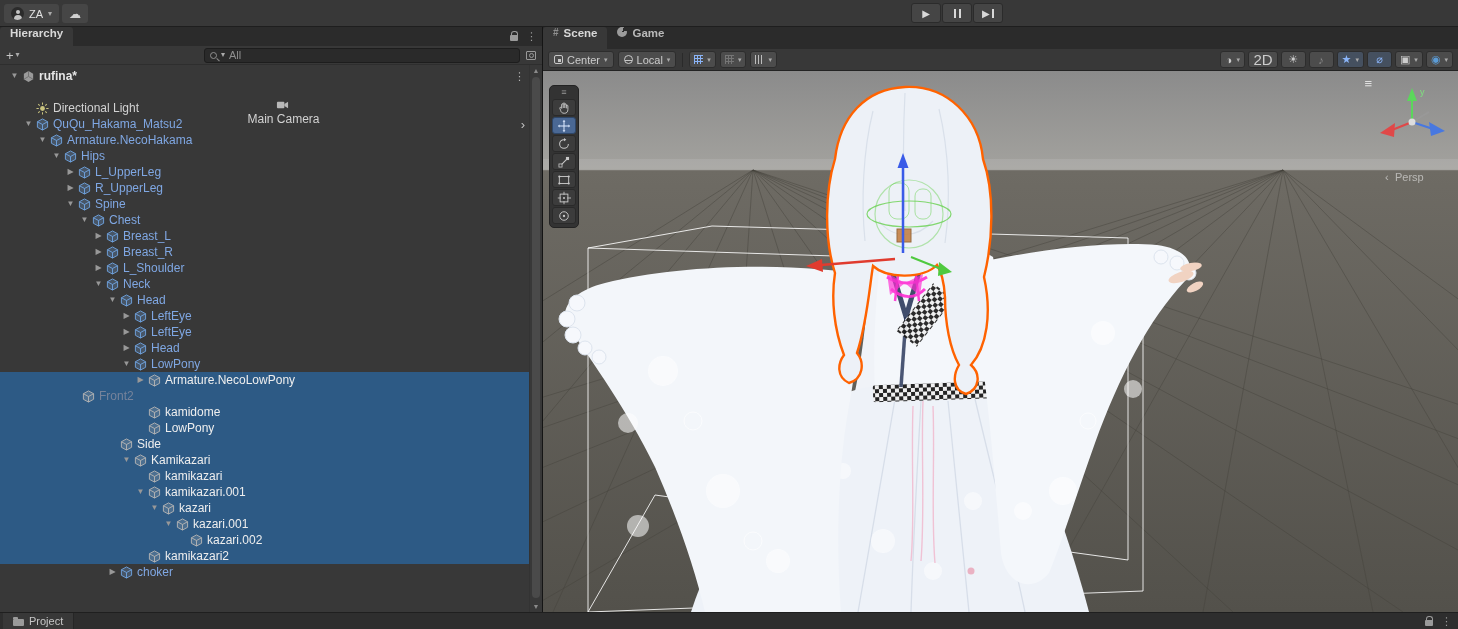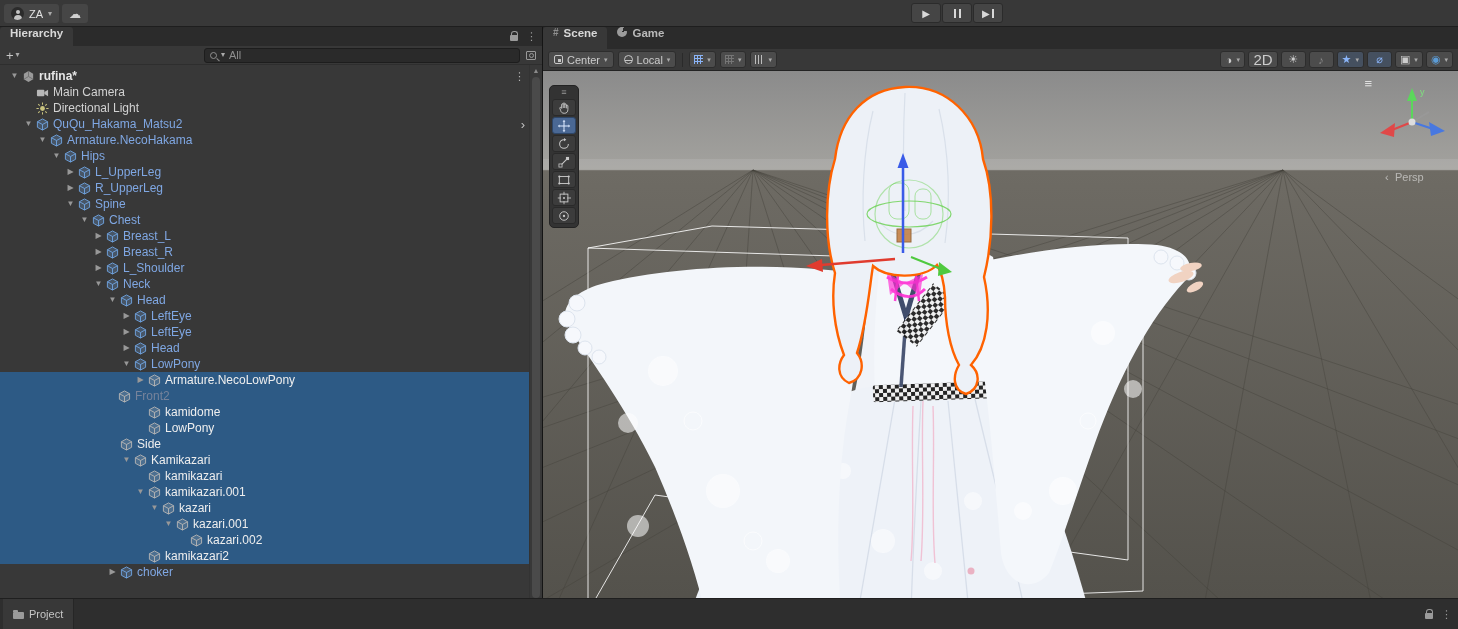--- a/index.html
+++ b/index.html
@@ -94,21 +94,21 @@
   .viewport svg{display:block;}
   .tool-palette{position:absolute;left:6px;top:14px;width:30px;background:#333333;border:1px solid #232323;border-radius:5px;padding:1px 0 2px;}
   .tp-head{height:11px;text-align:center;color:#9a9a9a;font-size:9px;line-height:10px;}
   .tp-btn{width:24px;height:17px;margin:1px auto;border-radius:3px;background:#3c3c3c;border:1px solid #2a2a2a;
           display:flex;align-items:center;justify-content:center;}
   .tp-btn.active{background:#4a6894;border-color:#2e4668;}
   .tp-btn svg{width:14px;height:14px;}
   .vp-menu{position:absolute;right:86px;top:6px;color:#e0e0e0;font-size:13px;line-height:1;}
 
   
-  #bottombar{position:absolute;left:0;right:0;bottom:0;height:31px;background:#2e2e2e;border-top:1px solid #1f1f1f;display:flex;align-items:stretch;padding-left:3px;}
+  #bottombar{position:absolute;left:0;right:0;bottom:0;height:17px;background:#2e2e2e;border-top:1px solid #1f1f1f;display:flex;align-items:stretch;padding-left:3px;}
   .btab{display:flex;align-items:center;gap:5px;padding:0 10px;background:#383838;color:#c6c6c6;font-size:11px;border-right:1px solid #262626;}
   .btab.plain{background:#323232;margin-top:34px;}
   .i-folder{width:11px;height:7px;background:#9a9a9a;border-radius:1px;position:relative;display:inline-block;margin-top:2px;}
   .i-folder::before{content:'';position:absolute;top:-2px;left:0;width:5px;height:2px;background:#9a9a9a;border-radius:1px 1px 0 0;}
   .bb-icons{position:absolute;right:6px;top:0;bottom:0;display:flex;align-items:center;gap:8px;}
 </style>
 </head>
 <body>
 
 <div id="app">
@@ -168,21 +168,21 @@
               <span class="h-arrow">▼</span>
               <span class="h-icon">
                 <svg width="13" height="13" viewBox="0 0 14 14">
                   <path d="M7 1 L12 4 V10 L7 13 L2 10 V4 Z" fill="#9a9a9a"></path>
                   <path d="M7 1 V7 L2 10 M7 7 L12 10" stroke="#6e6e6e" fill="none"></path>
                 </svg>
               </span>
               <span class="h-label t-scene">rufina*</span>
               <span class="h-trail kebab">⋮</span>
             </div>
-            <div class="h-row" style="padding-left: 22px;">
+            <div class="h-row" style="padding-left: 22px; flex-direction: column;">
               <span class="h-arrow"></span>
               <span class="h-icon">
                 <svg width="13" height="13" viewBox="0 0 14 14">
                   <rect x="1" y="4" width="8" height="7" rx="1" fill="#b8b8b8"></rect>
                   <path d="M9 6.5 L13 4 V11 L9 8.5 Z" fill="#b8b8b8"></path>
                 </svg>
               </span>
               <span class="h-label t-normal">Main Camera</span>
             </div>
             <div class="h-row" style="padding-left: 22px;">
@@ -361,21 +361,21 @@
             <div class="h-row sel" style="padding-left: 134px;">
               <span class="h-arrow">▶</span>
               <span class="h-icon">
                 <svg width="13" height="13" viewBox="0 0 14 14">
                   <path d="M7 1 L12.5 4 V10 L7 13 L1.5 10 V4 Z" fill="rgba(185,185,185,0.22)" stroke="#b4b4b4"></path>
                   <path d="M1.5 4 L7 7 L12.5 4 M7 7 V13" fill="none" stroke="#b4b4b4"></path>
                 </svg>
               </span>
               <span class="h-label t-normal">Armature.NecoLowPony</span>
             </div>
-            <div class="h-row sel" style="padding-left: 104px;">
+            <div class="h-row sel" style="padding-left: 68px;">
               <span class="h-arrow"></span>
               <span class="h-icon">
                 <svg width="13" height="13" viewBox="0 0 14 14">
                   <path d="M7 1 L12.5 4 V10 L7 13 L1.5 10 V4 Z" fill="rgba(185,185,185,0.22)" stroke="#b4b4b4"></path>
                   <path d="M1.5 4 L7 7 L12.5 4 M7 7 V13" fill="none" stroke="#b4b4b4"></path>
                 </svg>
               </span>
               <span class="h-label t-dim">Front2</span>
             </div>
             <div class="h-row sel" style="padding-left: 134px;">

